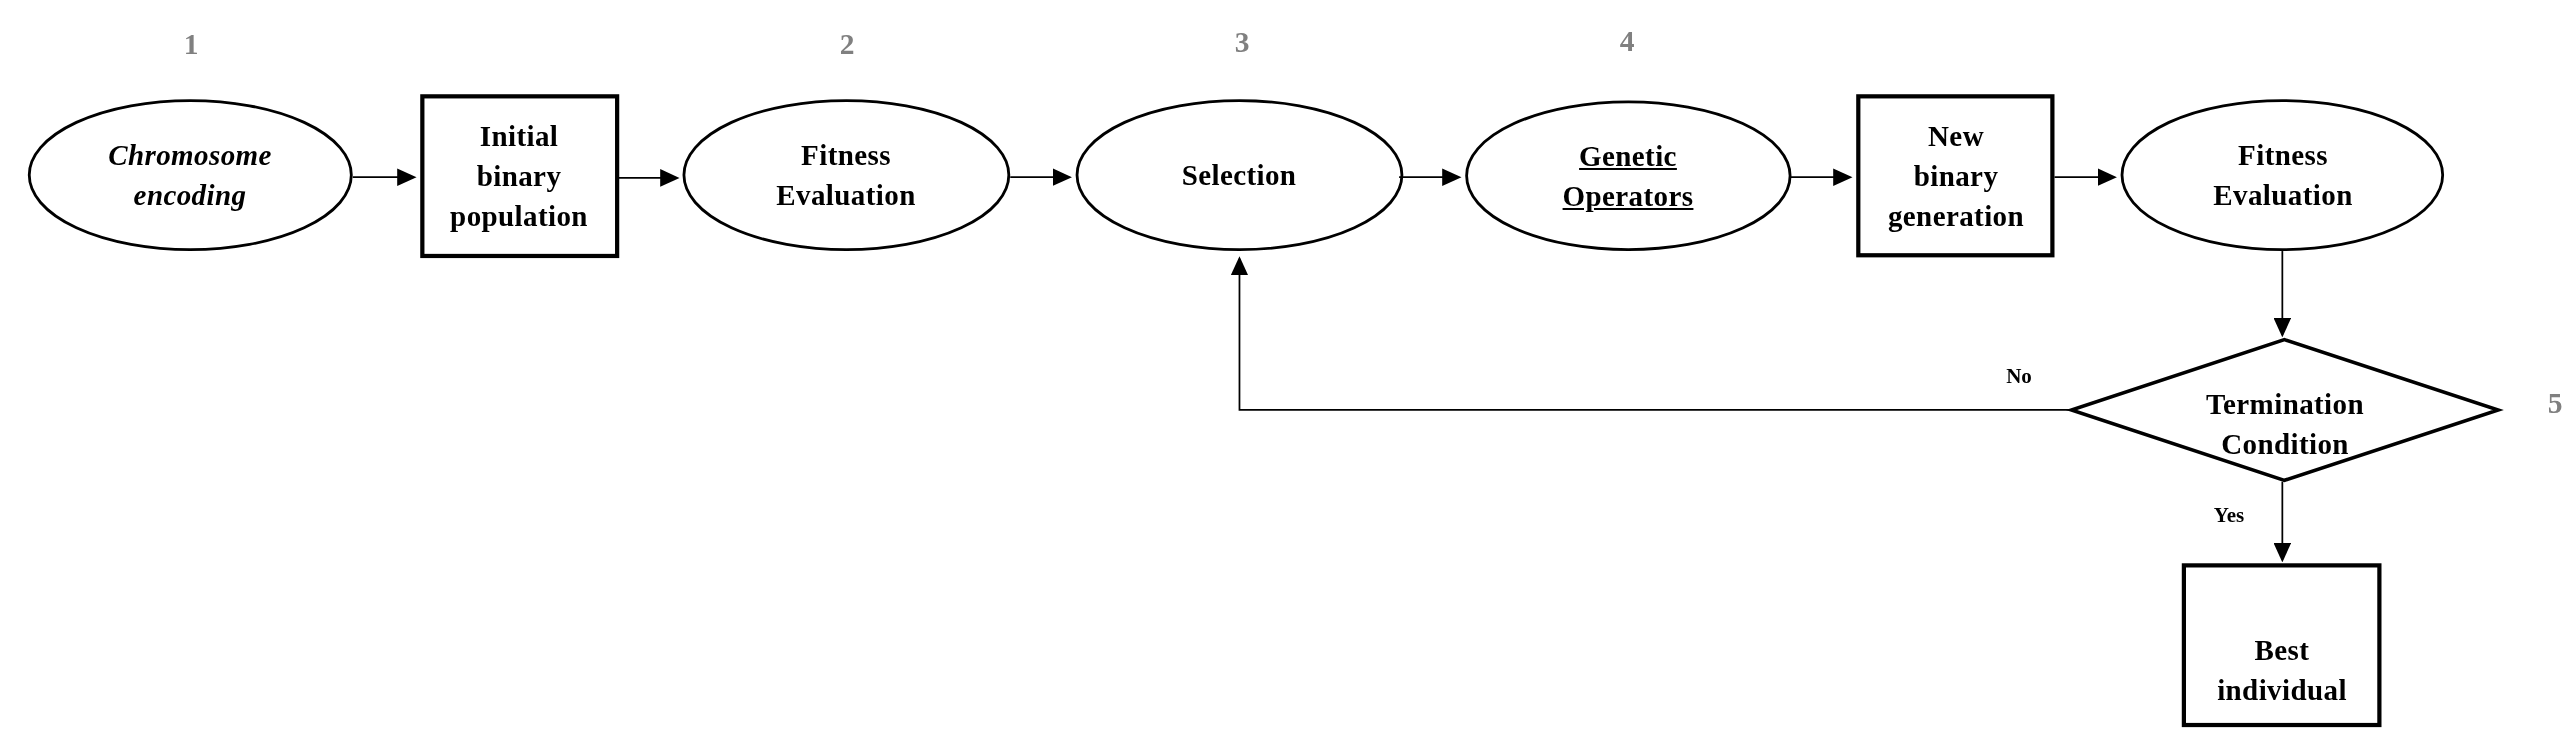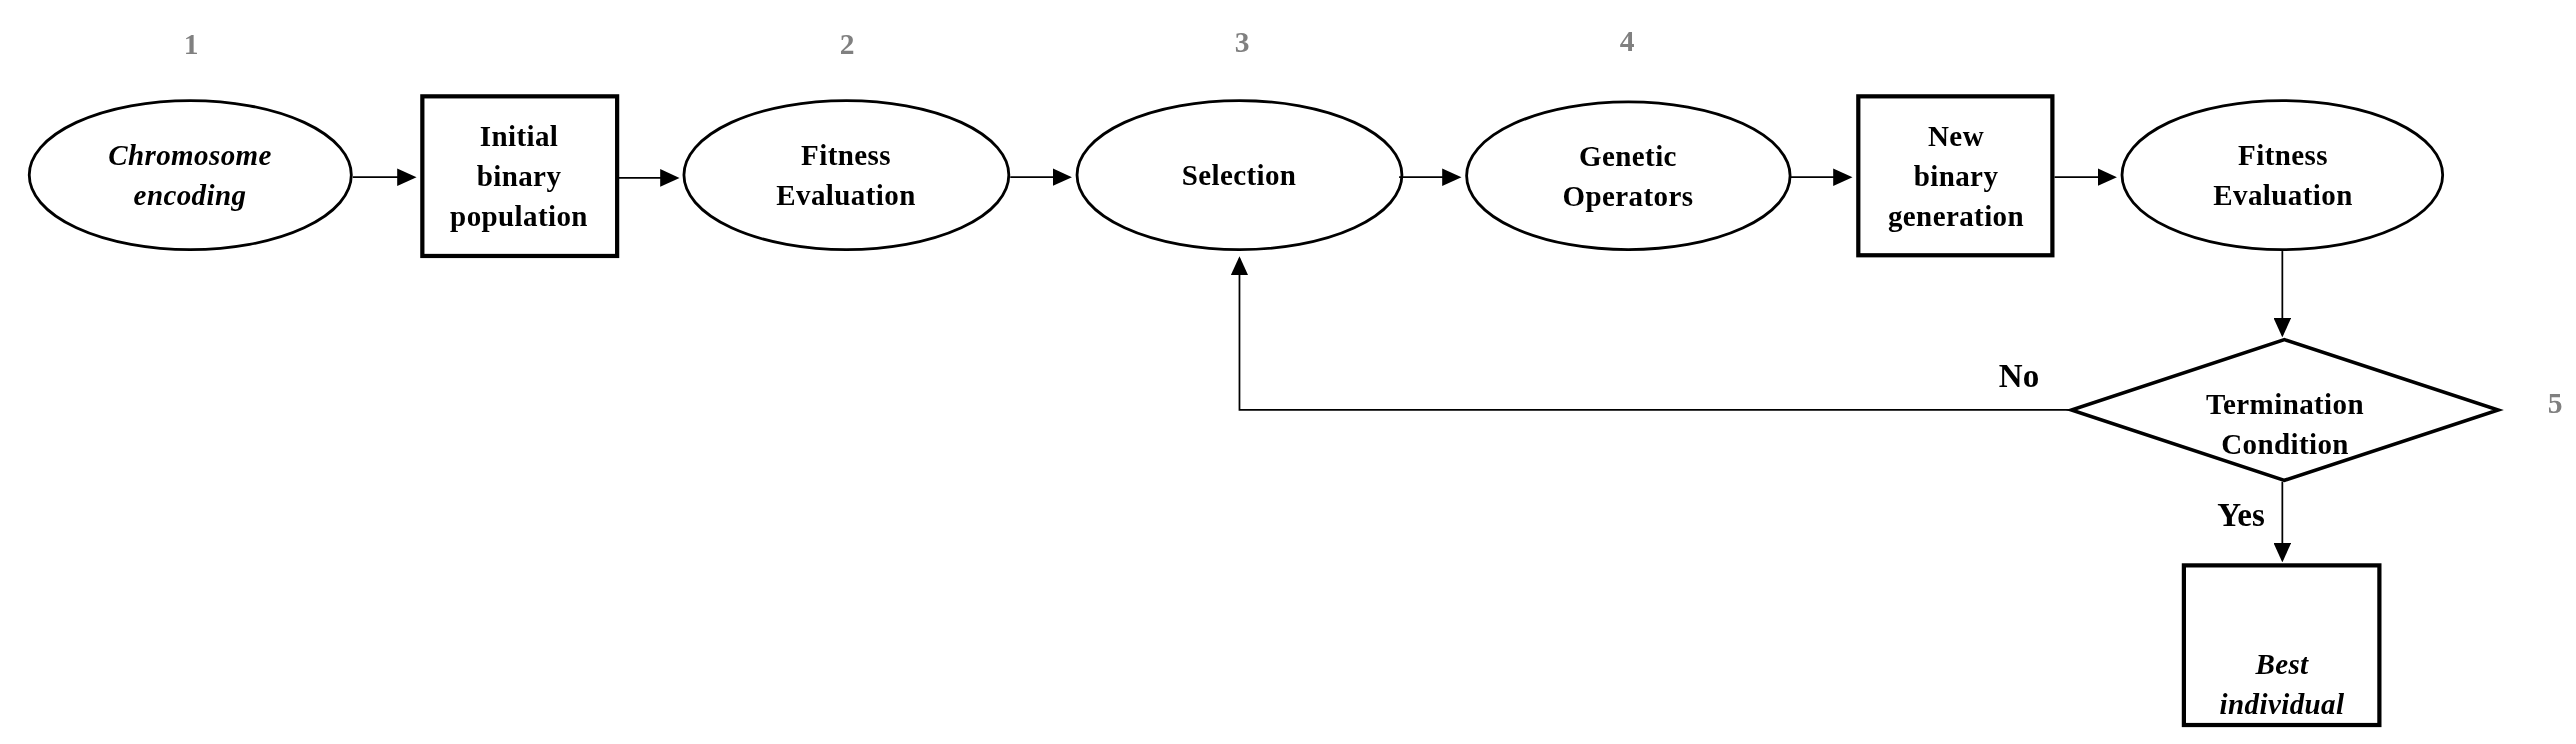--- a/index.html
+++ b/index.html
@@ -39,21 +39,21 @@
     text-align: center;
     font-weight: bold;
     font-size: 29.5px;
     color: #808080;
   }
   .edgelbl {
     position: absolute;
     transform: translate(-50%, -50%);
     text-align: center;
     font-weight: bold;
-    font-size: 33px;
+    font-size: 21px;
     color: #000000;
   }
 </style>
 </head>
 <body>
 
 <div class="stage">
 
   <svg class="layer" viewBox="0 0 3662 1058">
     <defs>
@@ -86,35 +86,35 @@
   </svg>
 
   <div class="lbl" style="left:190px; top:175px;font-style:italic;">Chromosome
 encoding</div>
   <div class="lbl" style="left:519px; top:176px;">Initial
 binary
 population</div>
   <div class="lbl" style="left:846px; top:175px;">Fitness
 Evaluation</div>
   <div class="lbl" style="left:1239px; top:175px;">Selection</div>
-  <div class="lbl" style="left:1628px; top:176px;">Genetic
+  <div class="lbl" style="left:1628px; top:176px;text-decoration:underline;">Genetic
 Operators</div>
   <div class="lbl" style="left:1956px; top:176px;text-align:center;">New
 binary
 generation</div>
   <div class="lbl" style="left:2283px; top:175px;">Fitness
 Evaluation</div>
   <div class="lbl" style="left:2285px; top:424px;">Termination
 Condition</div>
-  <div class="lbl" style="left:2282px; top:684px;font-style:italic;">Best
+  <div class="lbl" style="left:2282px; top:670px;">Best
 individual</div>
 
   <div class="stepnum" style="left:191px; top:44px;">1</div>
   <div class="stepnum" style="left:847px; top:44px;">2</div>
   <div class="stepnum" style="left:1242px; top:42px;">3</div>
   <div class="stepnum" style="left:1627px; top:41px;">4</div>
   <div class="stepnum" style="left:2555px; top:403px;">5</div>
 
   <div class="edgelbl" style="left:2019px; top:376px;">No</div>
-  <div class="edgelbl" style="left:2229px; top:515px;margin-left:12px;">Yes</div>
+  <div class="edgelbl" style="left:2229px; top:515px;">Yes</div>
 
 </div>
 
 
 </body></html>

